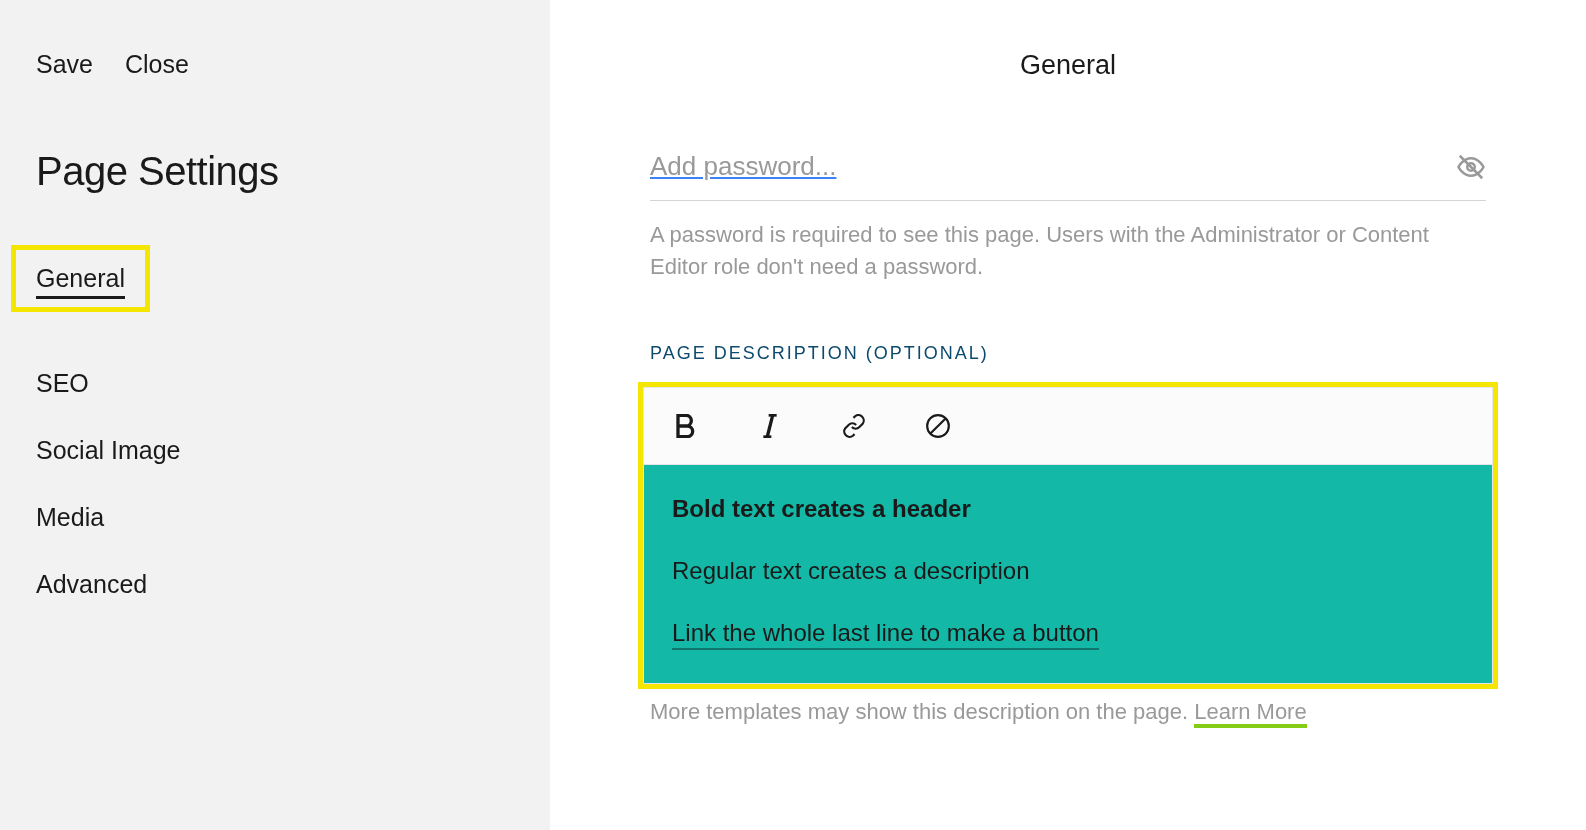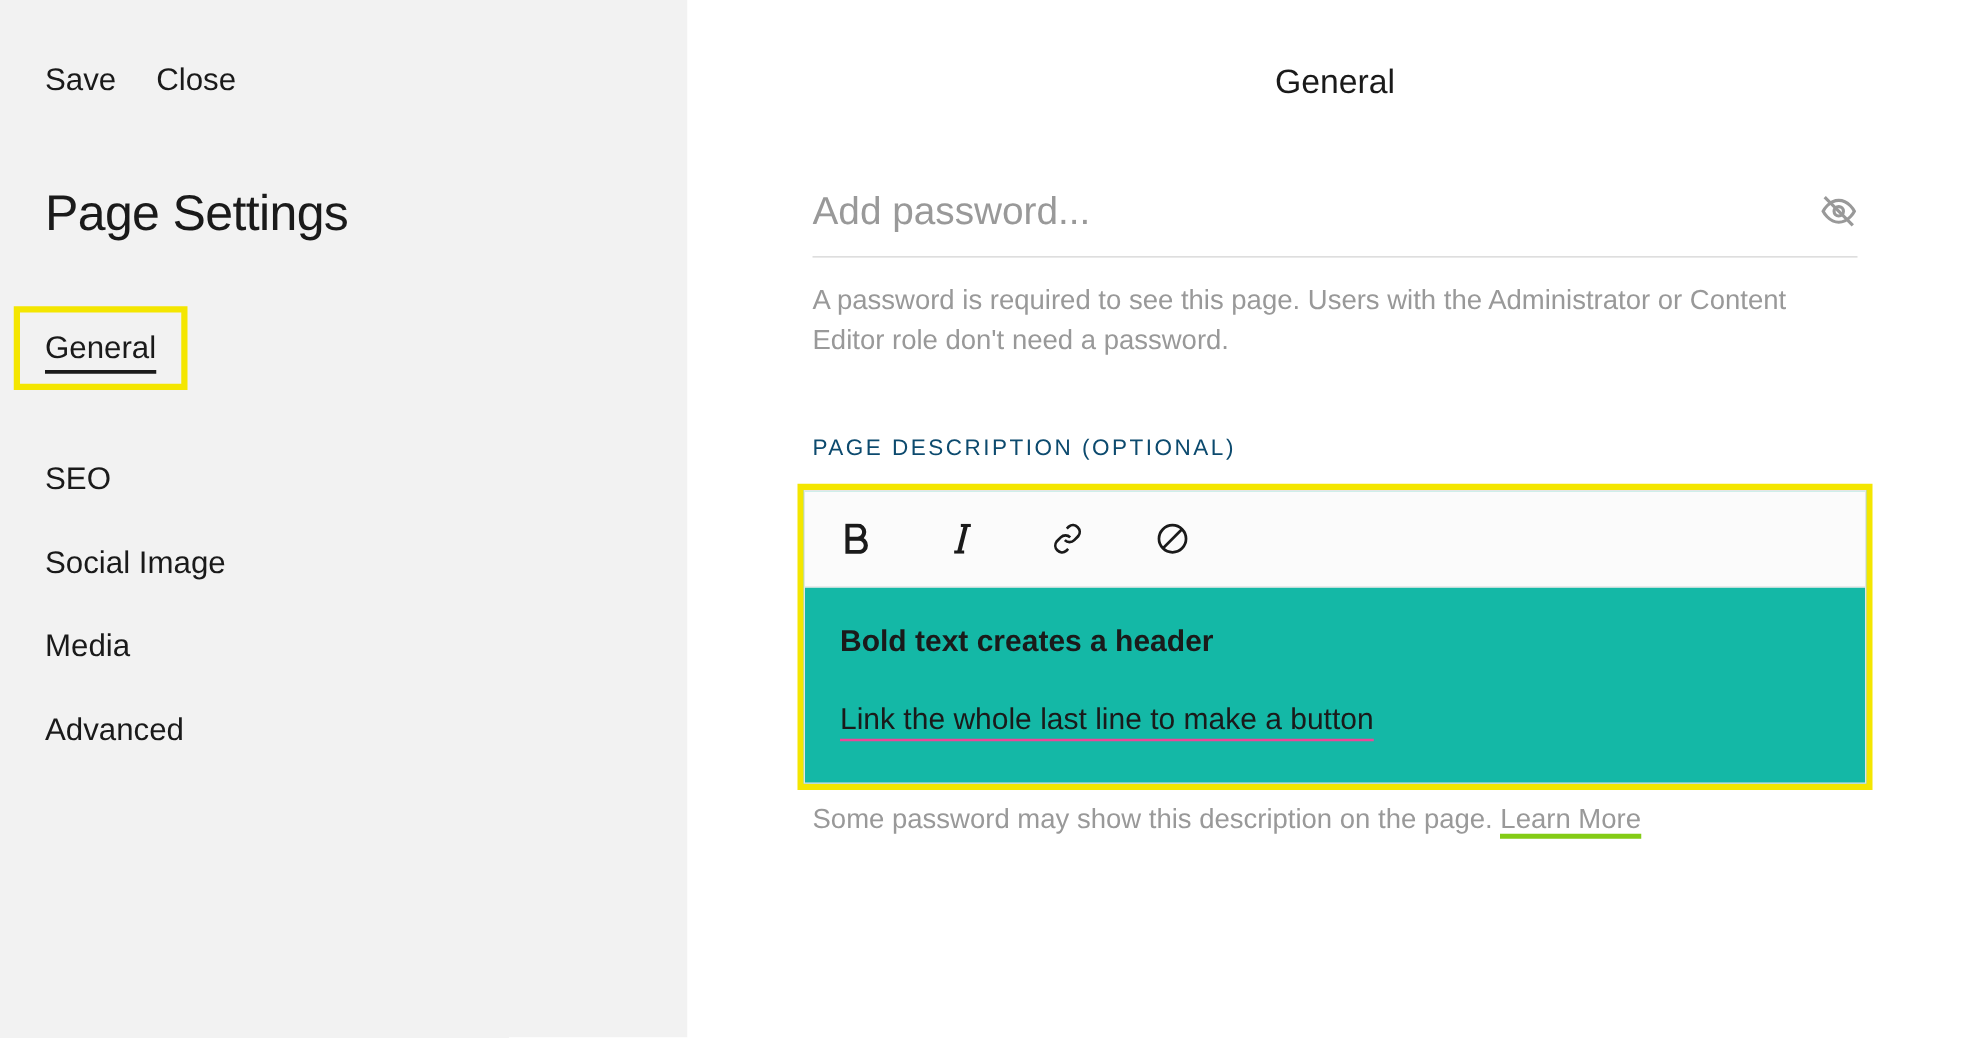--- a/index.html
+++ b/index.html
@@ -79,25 +79,26 @@
     .password-row {
       display: flex;
       align-items: center;
       justify-content: space-between;
       border-bottom: 1px solid #d4d4d4;
       padding-bottom: 18px;
       margin-bottom: 18px;
     }
     .password-input {
       border: none;
-      font-size: 31px;
+      font-size: 26px;
       color: #3b82f6;
       background: transparent;
       outline: none;
       flex: 1;
+      text-decoration: underline;
     }
     .password-input::placeholder {
       color: #999;
     }
     .eye-icon {
       color: #999;
       cursor: pointer;
       display: flex;
       align-items: center;
     }
@@ -148,21 +149,21 @@
       color: #1a1a1a;
       margin-bottom: 34px;
     }
     .editor-line:last-child {
       margin-bottom: 0;
     }
     .editor-line.bold {
       font-weight: 700;
     }
     .editor-line .linked {
-      border-bottom: 2px solid #ec4899;
+      border-bottom: 2px solid #0f766e;
       padding-bottom: 2px;
     }
     .footer-help {
       font-size: 22px;
       color: #999;
       padding-left: 0;
     }
     .footer-help .link {
       border-bottom: 4px solid #84cc16;
       cursor: pointer;
@@ -229,23 +230,24 @@
           </span>
           <span class="toolbar-btn">
             <svg width="26" height="26" viewBox="0 0 24 24" fill="none" stroke="#1a1a1a" stroke-width="2">
                 <circle cx="12" cy="12" r="10"></circle>
                 <line x1="5" y1="19" x2="19" y2="5"></line>
               </svg>
           </span>
         </div>
         <div class="editor-content">
           <div class="editor-line bold">Bold text creates a header</div>
+          <div class="editor-line">Regular text creates a description</div>
           <div class="editor-line"><span class="linked">Link the whole last line to make a button</span></div>
         </div>
       </div>
     </div>
 
     <p class="footer-help">
-      <span>Some password may show this description on the page. </span><span class="link">Learn More</span>
+      <span>More templates may show this description on the page. </span><span class="link">Learn More</span>
     </p>
 
   </div>
 </div>
 
 </body></html>

